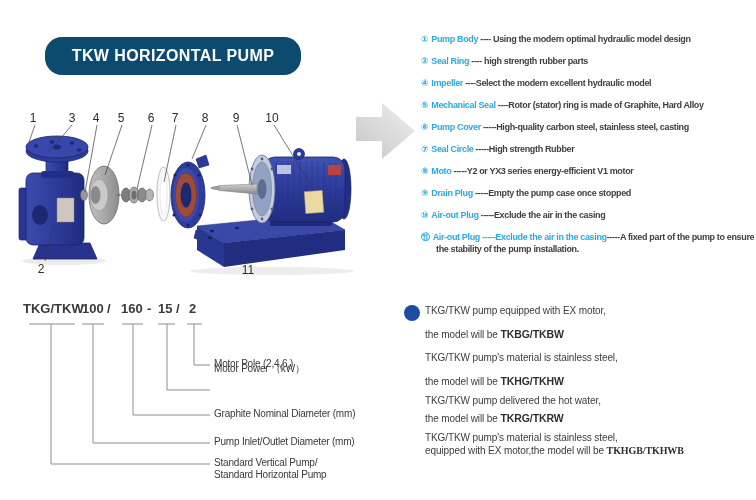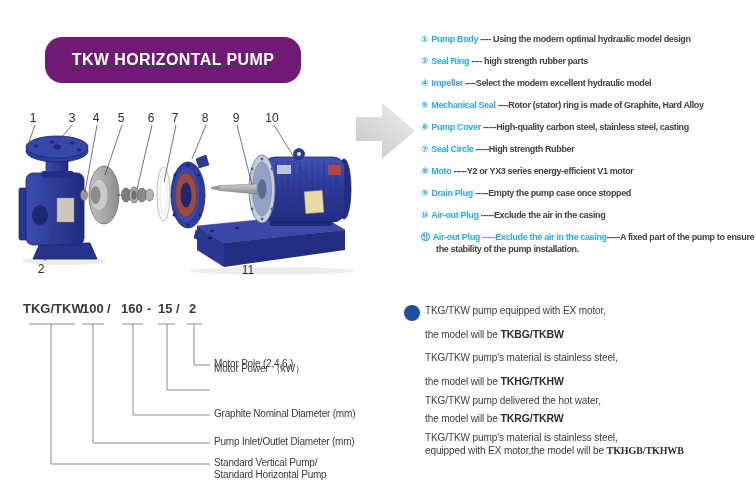--- a/index.html
+++ b/index.html
@@ -2,22 +2,22 @@
 <html><head>
 <meta charset="utf-8">
 <style>
   html,body{margin:0;padding:0;background:#fff;}
   #canvas{
     position:relative;width:756px;height:500px;background:#ffffff;overflow:hidden;
     font-family:"Liberation Sans","DejaVu Sans",sans-serif;color:#3c3c3c;
   }
   
   .banner{
-    position:absolute;left:45px;top:37px;width:256px;height:46px;border-radius:17px;
-    background:#701a75;display:flex;align-items:center;justify-content:center;text-decoration:underline;
+    position:absolute;left:45px;top:37px;width:256px;height:38px;border-radius:17px;
+    background:#0c4a6e;display:flex;align-items:center;justify-content:center;
   }
   .banner span{color:#fff;font-weight:bold;font-size:16px;letter-spacing:.4px;}
   
   .diagram-svg{position:absolute;left:0;top:95px;}
   
   .parts{position:absolute;left:421px;top:33px;width:335px;list-style:none;margin:0;padding:0;}
   .parts li{
     font-size:9px;letter-spacing:-0.35px;line-height:12px;margin-bottom:10px;
     white-space:nowrap;padding-left:15px;text-indent:-15px;color:#404040;font-weight:bold;
   }

